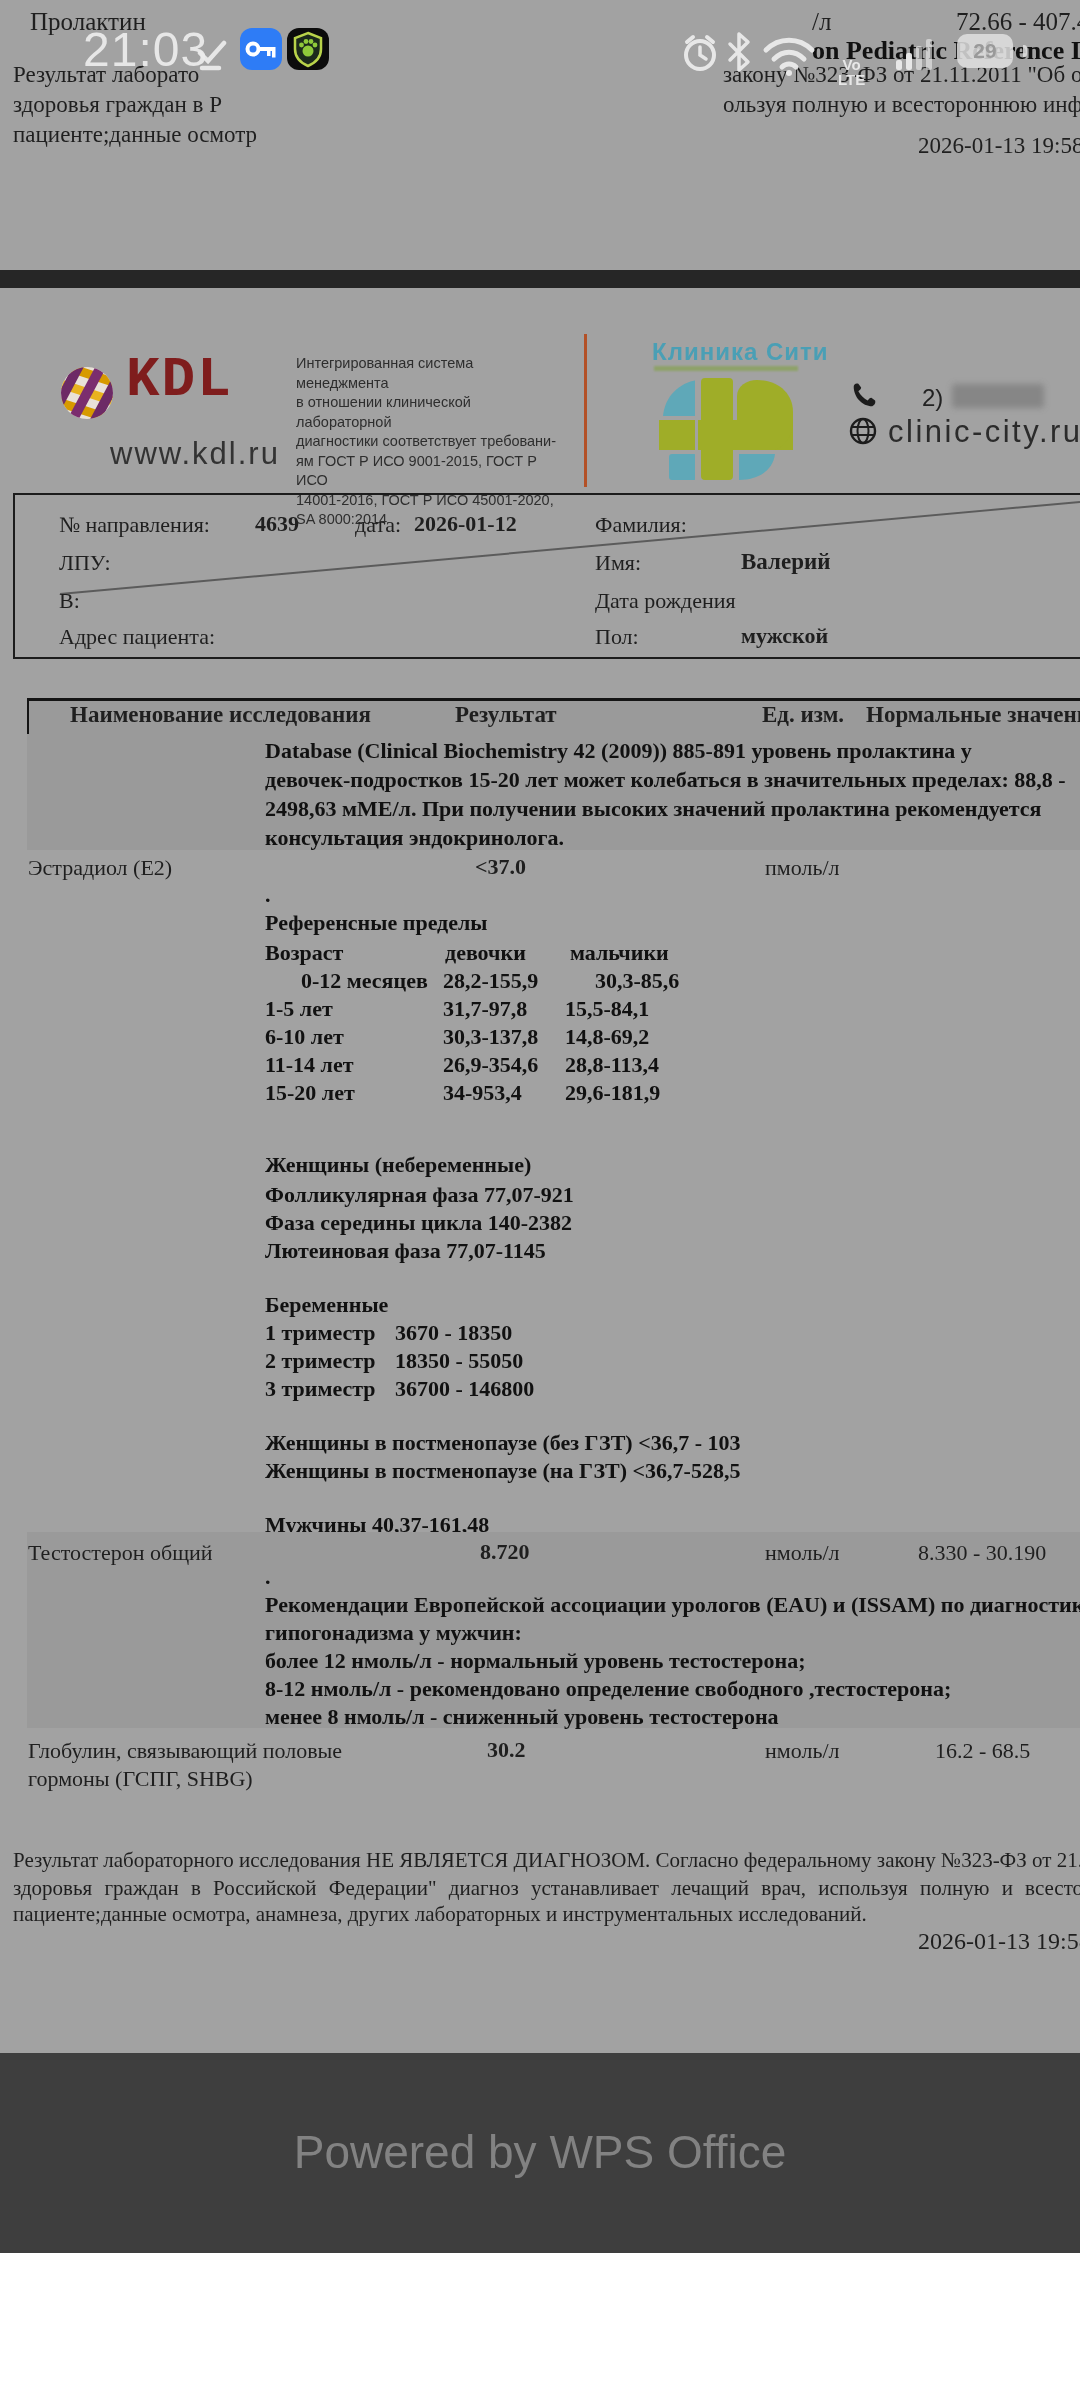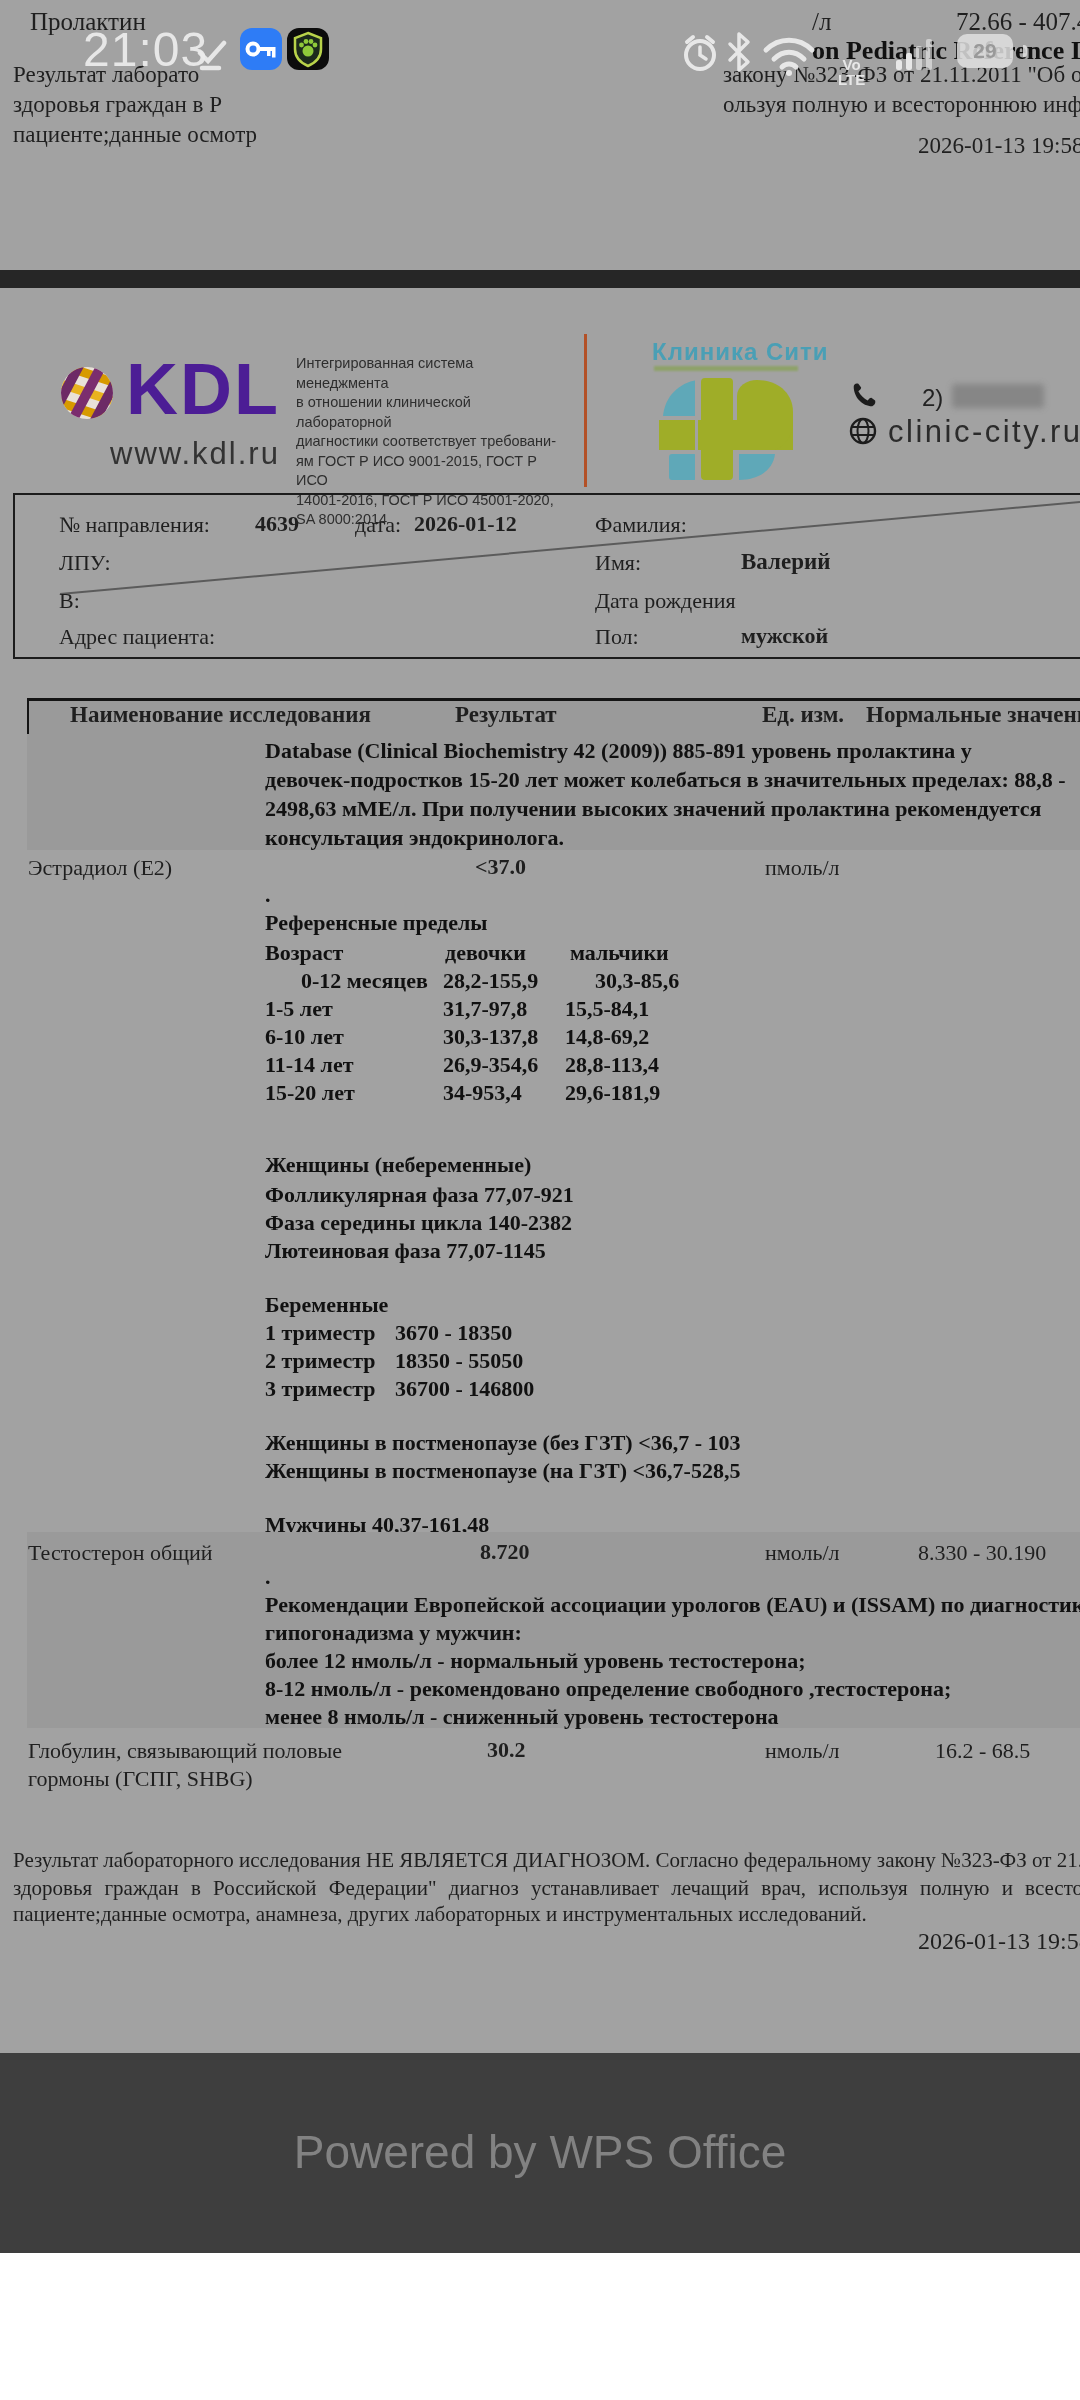--- a/index.html
+++ b/index.html
@@ -125,21 +125,21 @@
       <g clip-path="url(#gc)">
         <rect x="-10" y="4" width="74" height="9" fill="#d79a00" transform="rotate(18 27 27)"></rect>
         <rect x="-10" y="22" width="74" height="9" fill="#e8b21f" transform="rotate(18 27 27)"></rect>
         <rect x="-10" y="40" width="74" height="9" fill="#d79a00" transform="rotate(18 27 27)"></rect>
         <rect x="2" y="-12" width="10" height="80" fill="#6d2a66" transform="rotate(28 27 27)"></rect>
         <rect x="22" y="-12" width="10" height="80" fill="#7b2d6e" transform="rotate(28 27 27)"></rect>
         <rect x="42" y="-12" width="10" height="80" fill="#6d2a66" transform="rotate(28 27 27)"></rect>
       </g>
     </svg>
   </span>
-  <div class="abs nowrap" style="left:126px;top:348px;font-family:Liberation Sans, sans-serif;font-weight:800;font-size:72px;color:#4c1d95;letter-spacing:2px;">KDL</div>
+  <div class="abs nowrap" style="left:126px;top:348px;font-family:Liberation Mono, monospace;font-weight:800;font-size:56px;color:#7f1d1d;letter-spacing:2px;">KDL</div>
   <div class="abs nowrap" style="left:110px;top:436px;font-family:'Liberation Sans',sans-serif;font-size:31px;color:#333;letter-spacing:2px;">www.kdl.ru</div>
 
   <div class="abs" style="left:296px;top:354px;width:265px;font-family:'Liberation Sans',sans-serif;font-size:14.5px;line-height:19.5px;color:#2e2e2e;">
     <div>Интегрированная система менеджмента</div>
     <div>в отношении клинической лабораторной</div>
     <div>диагностики  соответствует  требовани-</div>
     <div>ям ГОСТ Р ИСО 9001-2015, ГОСТ Р ИСО</div>
     <div>14001-2016,  ГОСТ  Р  ИСО  45001-2020,</div>
     <div>SA 8000:2014</div>
   </div>

